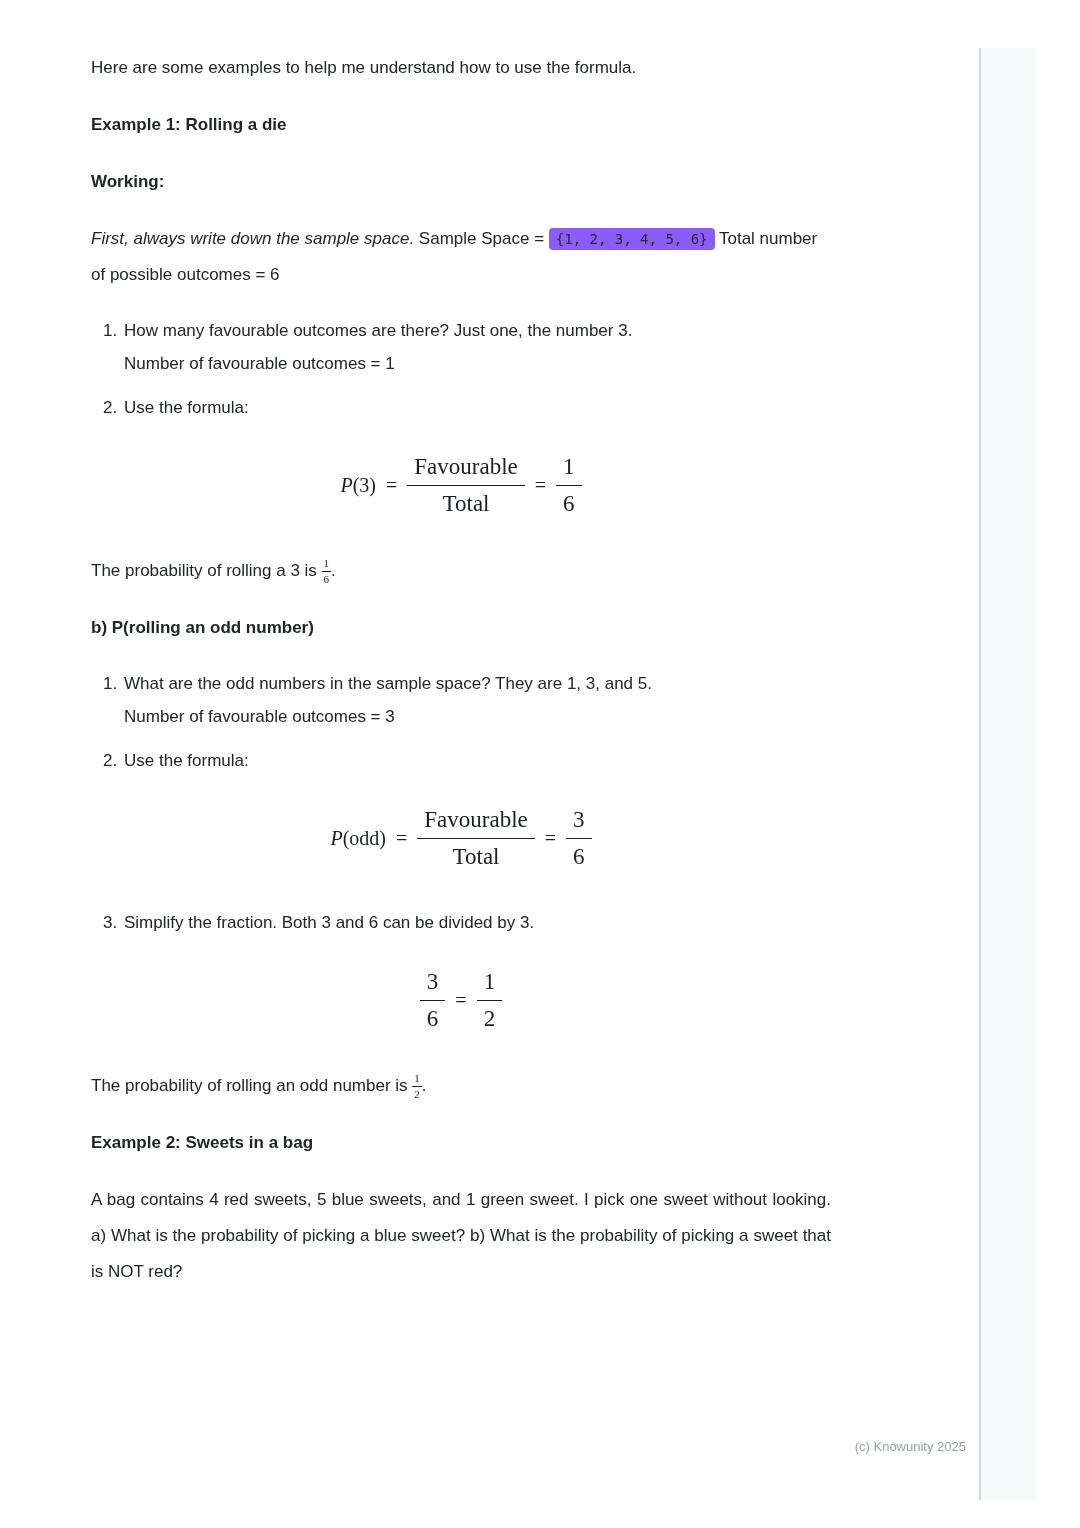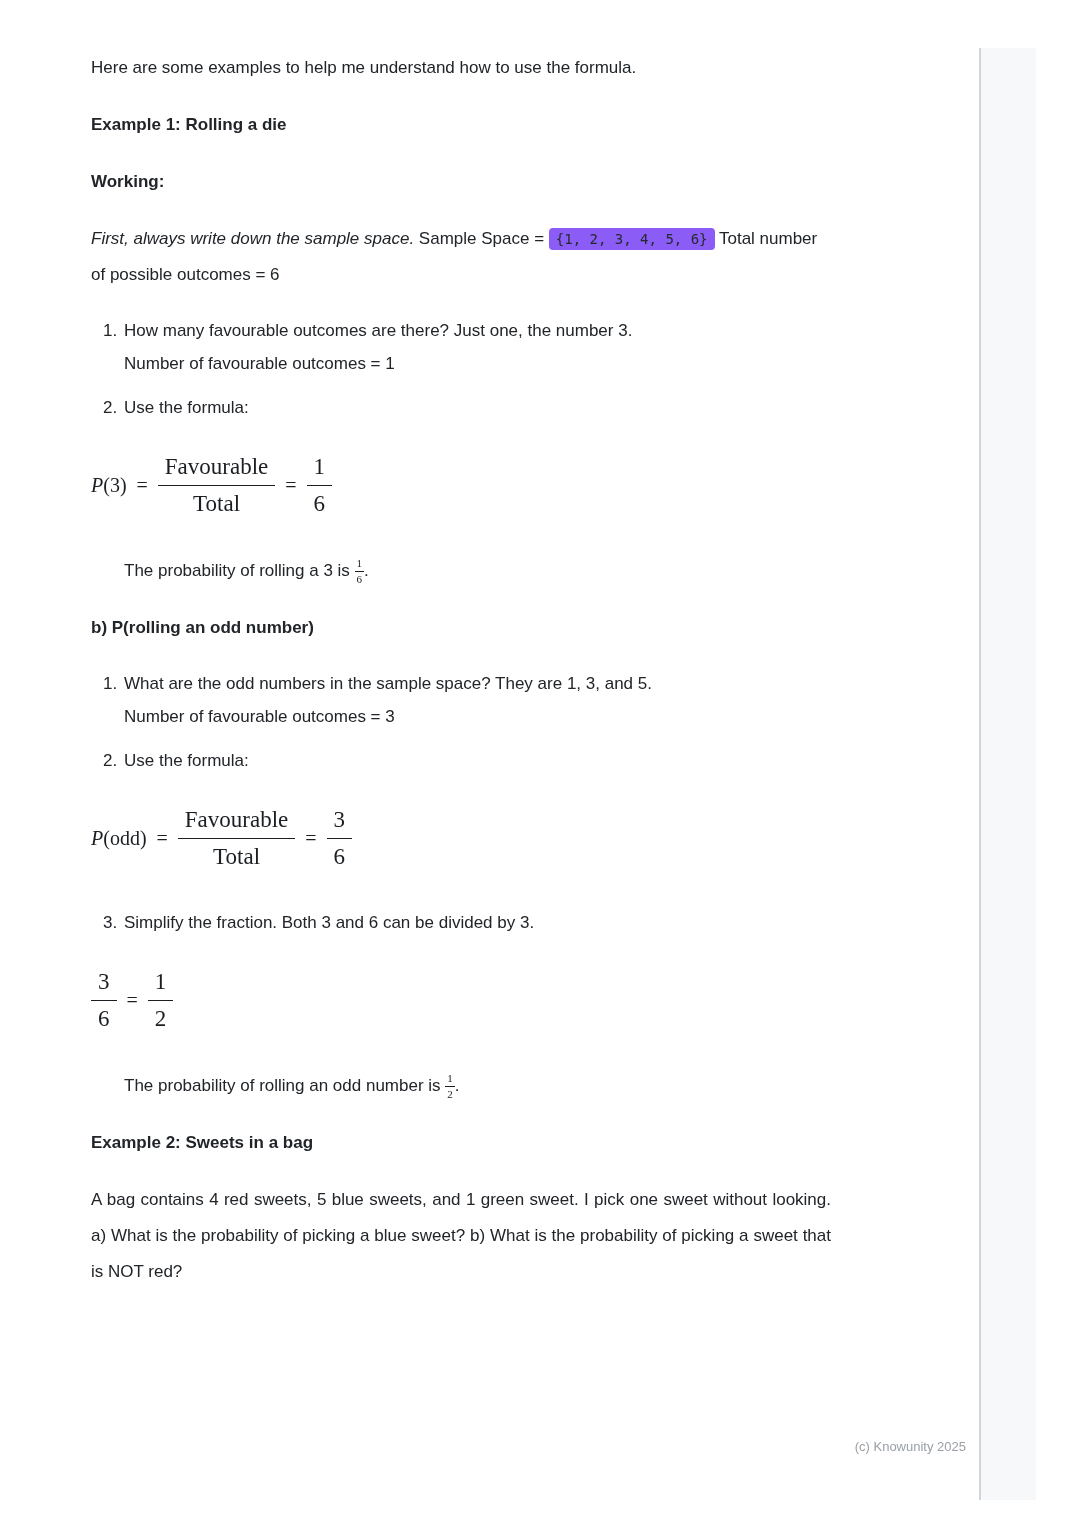--- a/index.html
+++ b/index.html
@@ -16,29 +16,29 @@
     font-family: "DejaVu Sans Mono", "Liberation Mono", monospace;
     font-size: 14px; background: #8b5cf6; color: #24292e;
     padding: 3px 7px; border-radius: 4px;
     box-decoration-break: clone; -webkit-box-decoration-break: clone;
   }
   .list { margin: 0 0 8px 0; }
   .li { display: flex; margin: 0 0 11px 0; line-height: 33px; }
   .num { flex: none; width: 21px; margin-left: 12px; }
   .li-body { flex: 1; }
   .math {
-    display: flex; justify-content: flex-start; align-items: center; gap: 10px;
+    display: flex; justify-content: center; align-items: center; gap: 10px;
     font-family: "Liberation Serif", serif; font-size: 20px; color: #1b1f23;
     margin: 30px 0 36px 0; line-height: normal;
   }
   .mvar { font-style: italic; }
   .frac { display: inline-flex; flex-direction: column; align-items: center; text-align: center; font-size: 23px; }
   .fnum { display: block; padding: 0 7px 5px 7px; border-bottom: 1px solid #1b1f23; }
   .fden { display: block; padding-top: 5px; }
-  .indent { margin-left: 33px; }
+  .indent { }
   .sfrac {
     display: inline-block; text-align: center; font-family: "Liberation Serif", serif;
     font-size: 11px; line-height: 1.15; vertical-align: -7px;
   }
   .sfrac .top { display: block; border-bottom: 1px solid #1b1f23; padding: 0 2px 1px 2px; }
   .sfrac .bot { display: block; padding-top: 1px; }
   .justify { text-align: justify; }
   .side-panel {
     position: absolute; left: 979px; top: 48px; width: 62px; height: 1452px;
     background: #f7f8fa; border-left: 2px solid #d2d6da; z-index: 1;

